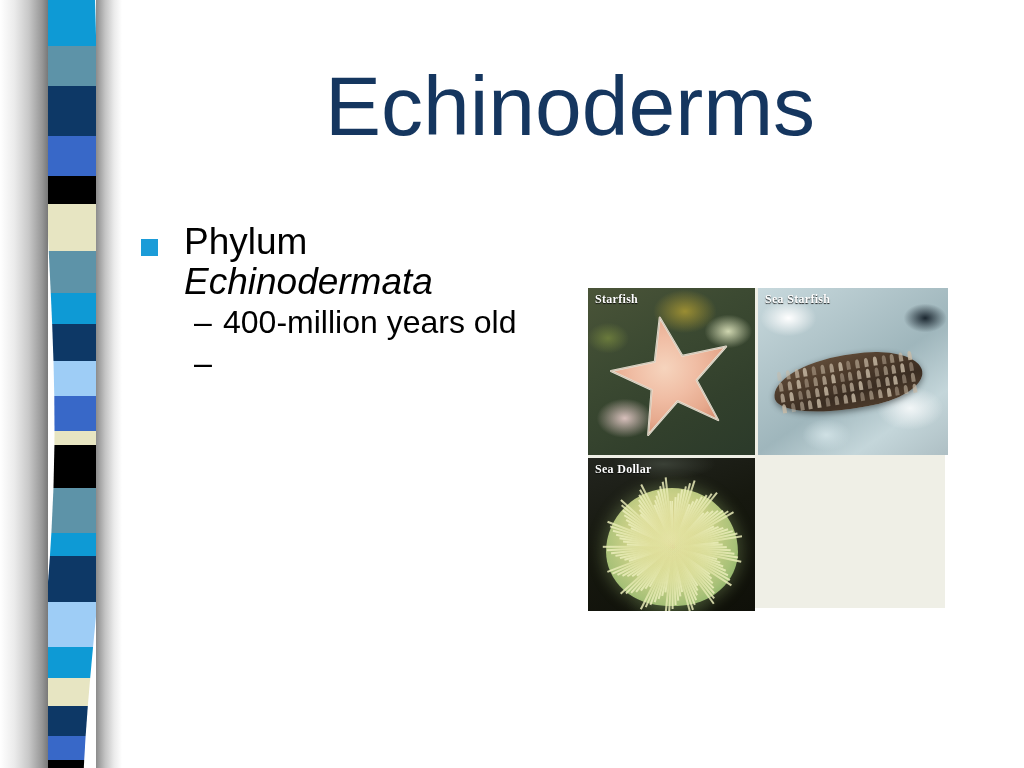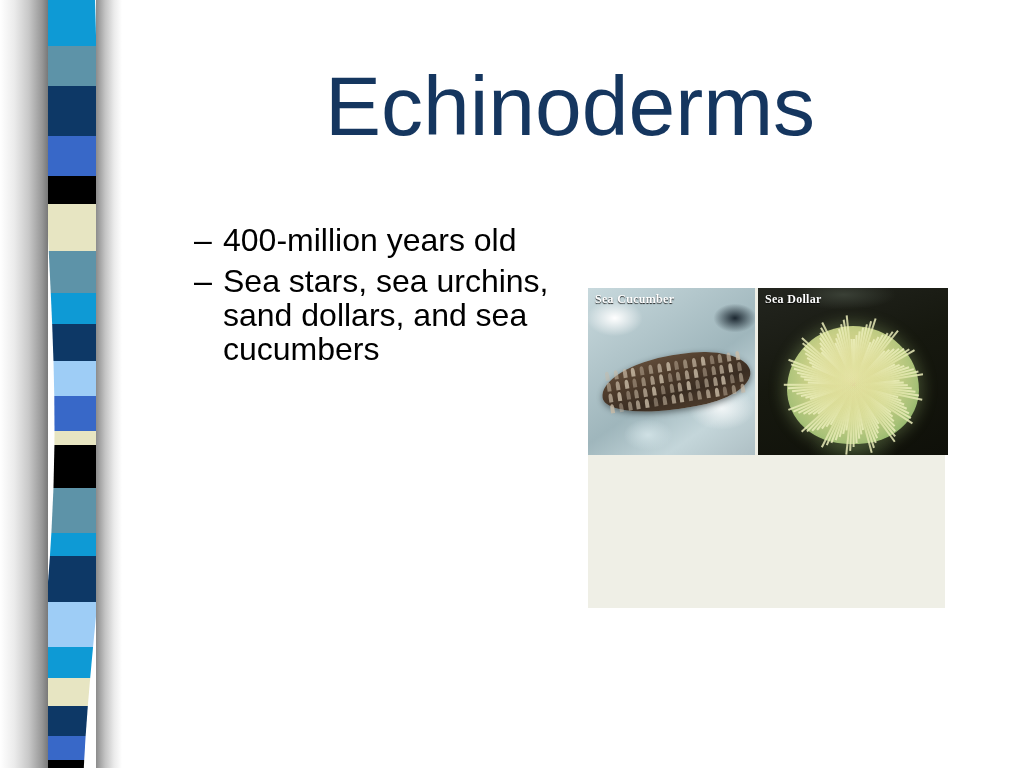--- a/index.html
+++ b/index.html
@@ -275,43 +275,62 @@
         <div class="band" style="top: 760px; height: 8px; background: rgb(0, 0, 0); clip-path: polygon(28.42% 0px, 70.17% 0px, 69.84% 100%, 28.05% 100%);"></div>
       </div>
     <div id="deco-shadow"></div>
     <div id="deco-shadow-right"></div>
   </div>
 
   <div id="title">Echinoderms</div>
 
   <div id="body">
 
+    <div class="lvl1">
+      <span class="marker"></span>
+      <span>Phylum</span>
+      <span class="em">Echinodermata</span>
+    </div>
 
     <div class="sublist">
       <div class="lvl2">
         <span class="dash">–</span>
         <span>400-million years old</span>
       </div>
       <div class="lvl2">
         <span class="dash">–</span>
       </div>
       <div class="lvl2">
         <span class="dash">–</span>
-        <span>Sea stars, sea urchins, sand dollars, and sea cucumbers</span>
       </div>
     </div>
 
   </div>
 
   <div id="picture-grid">
 
+    <div class="pic" id="pic-starfish">
+      <span class="caption">Starfish</span>
+      <svg class="star" viewBox="0 0 100 100">
+        <defs>
+          <radialGradient id="starGrad" cx="45%" cy="45%" r="60%">
+            <stop offset="0%" stop-color="#f6d4bd"></stop>
+            <stop offset="45%" stop-color="#f0bda4"></stop>
+            <stop offset="80%" stop-color="#e6a98d"></stop>
+            <stop offset="100%" stop-color="#d89377"></stop>
+          </radialGradient>
+        </defs>
+        <polygon points="50,4 61,37 96,37 68,58 78,92 50,71 22,92 32,58 4,37 39,37" fill="url(#starGrad)" stroke="#e8e2d4" stroke-width="1.6" stroke-linejoin="round"></polygon>
+        <polygon points="50,4 61,37 96,37 68,58 78,92 50,71 22,92 32,58 4,37 39,37" fill="none" stroke="rgba(120,80,60,0.25)" stroke-width="0.6"></polygon>
+      </svg>
+    </div>
 
 
     <div class="pic" id="pic-cucumber">
-      <span class="caption">Sea Cucumber</span>
+      <span class="caption">Sea Starfish</span>
       <div class="cuke">
           <div class="cuke-spike" style="left: 6px; top: 6px; opacity: 0.45;"></div>
           <div class="cuke-spike" style="left: 14.8px; top: 6px; opacity: 0.57;"></div>
           <div class="cuke-spike" style="left: 23.6px; top: 6px; opacity: 0.69;"></div>
           <div class="cuke-spike" style="left: 32.4px; top: 6px; opacity: 0.81;"></div>
           <div class="cuke-spike" style="left: 41.2px; top: 6px; opacity: 0.45;"></div>
           <div class="cuke-spike" style="left: 50px; top: 6px; opacity: 0.57;"></div>
           <div class="cuke-spike" style="left: 58.8px; top: 6px; opacity: 0.69;"></div>
           <div class="cuke-spike" style="left: 67.6px; top: 6px; opacity: 0.81;"></div>
           <div class="cuke-spike" style="left: 76.4px; top: 6px; opacity: 0.45;"></div>

